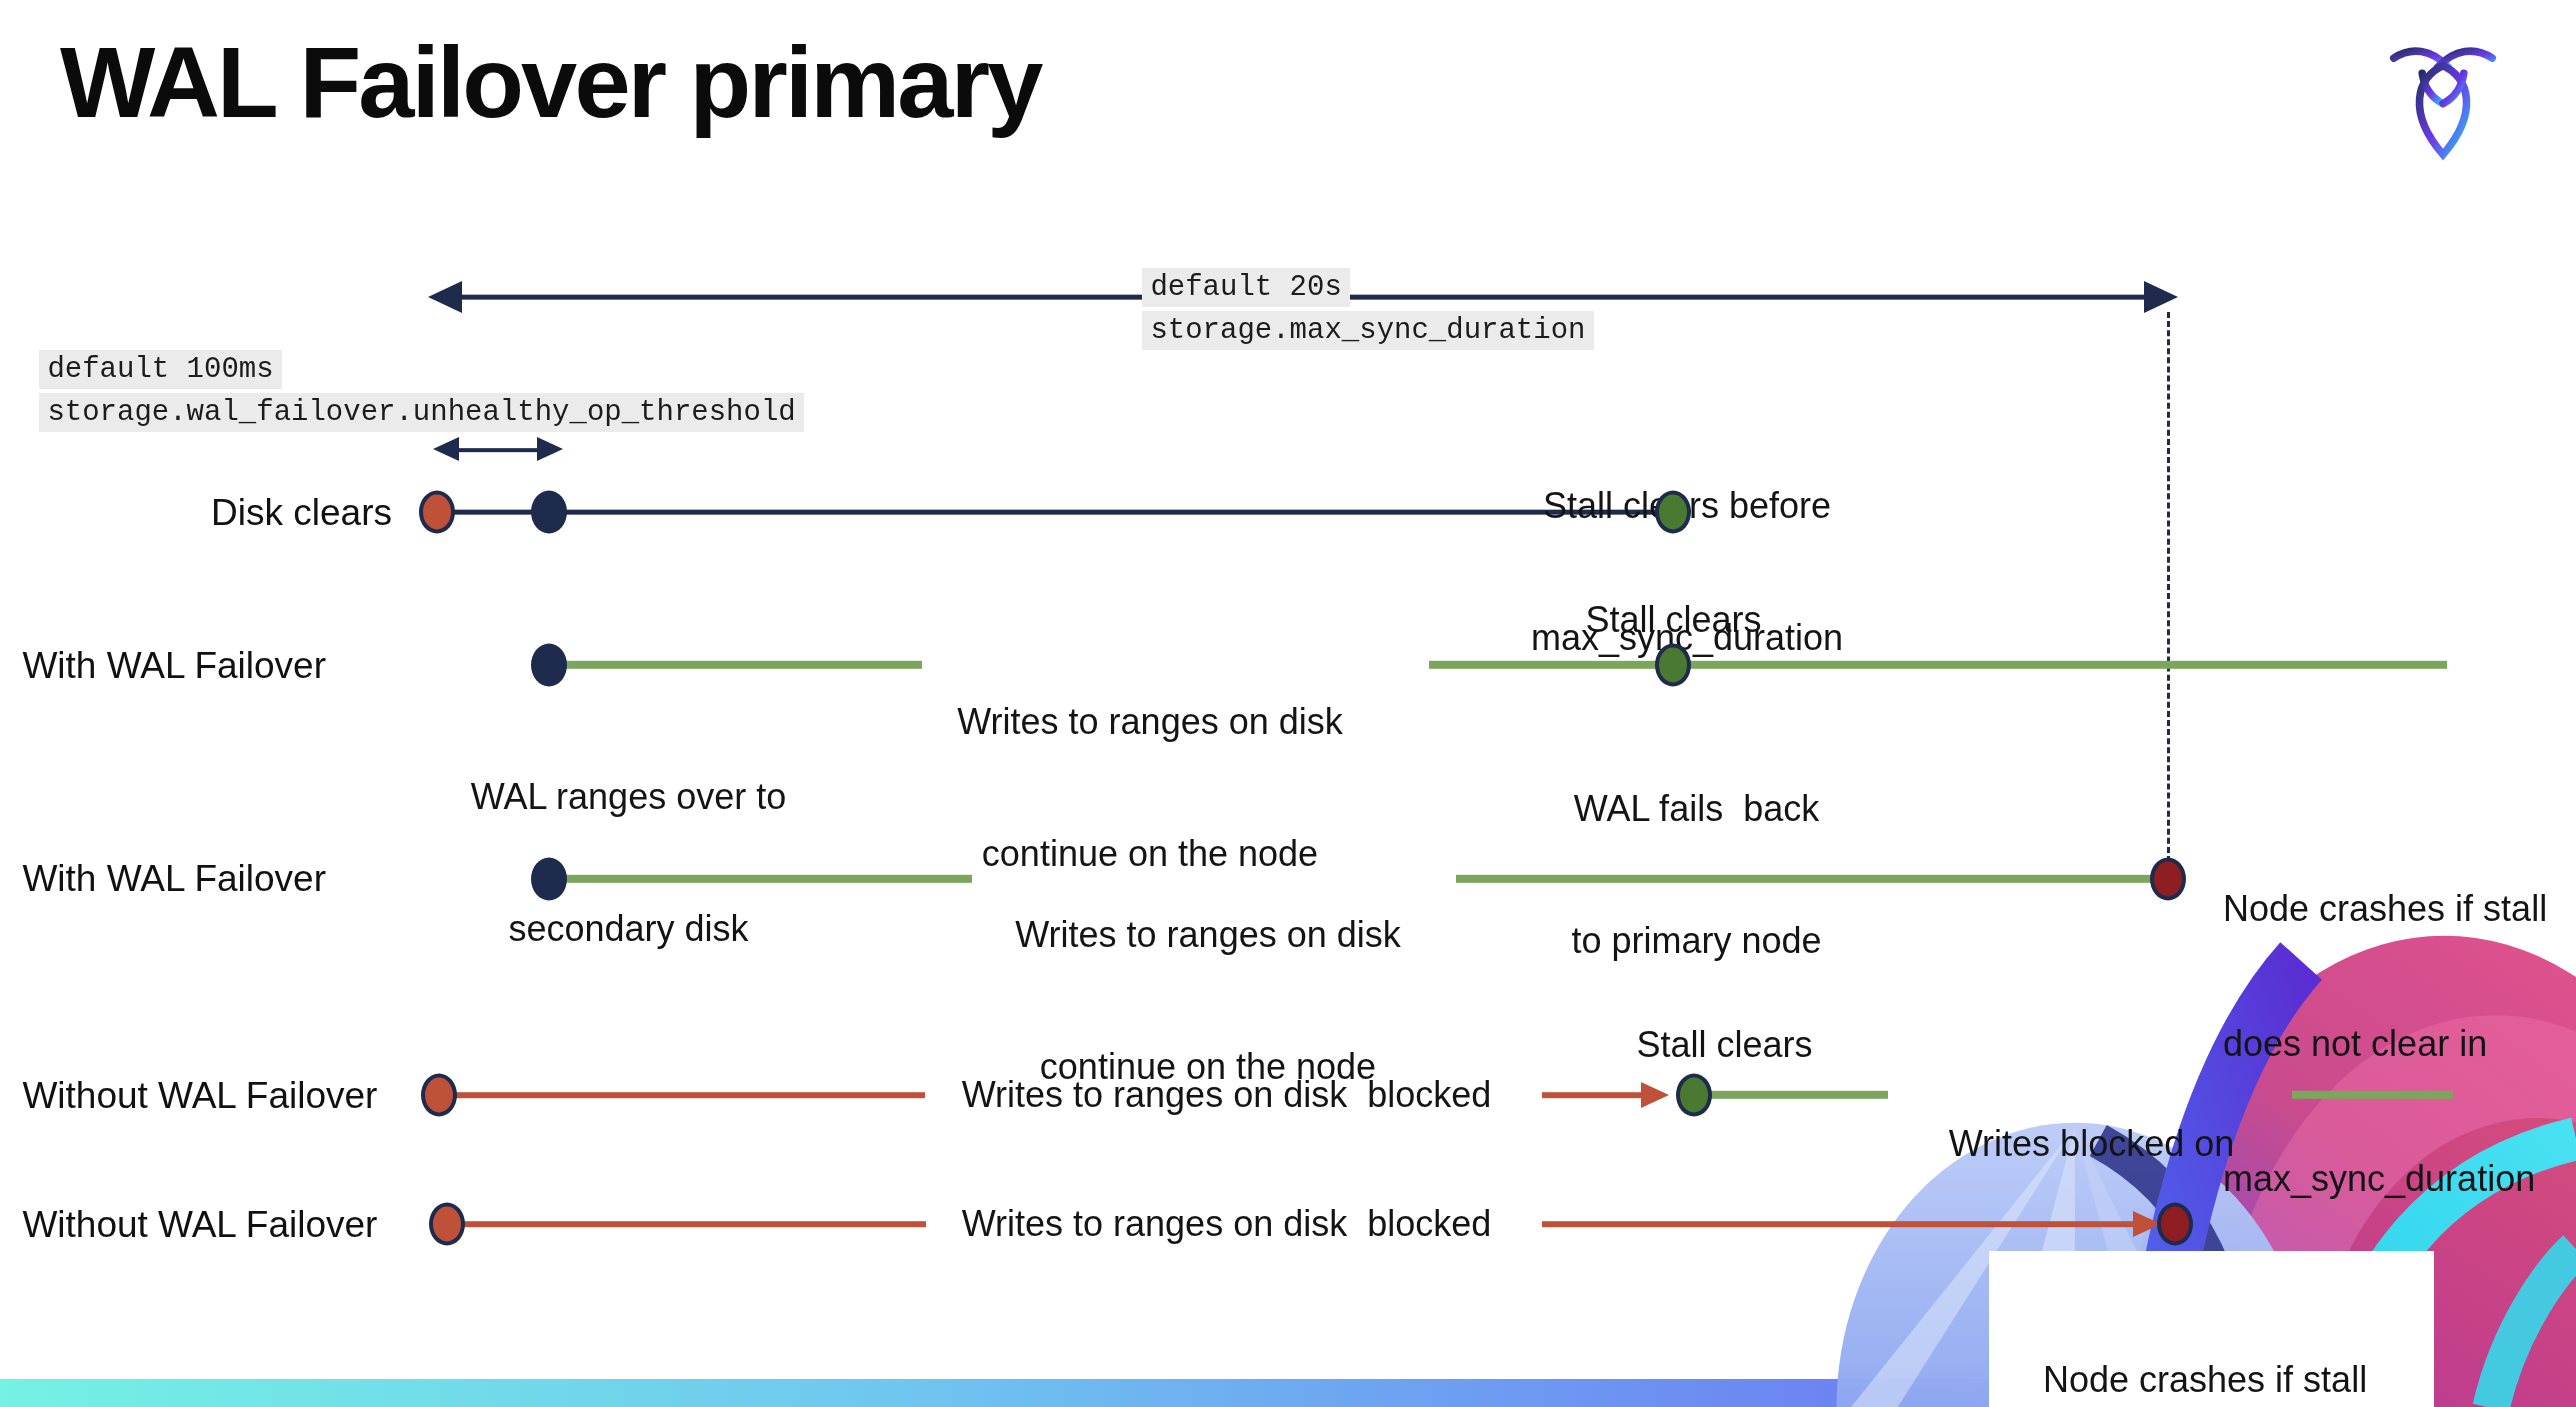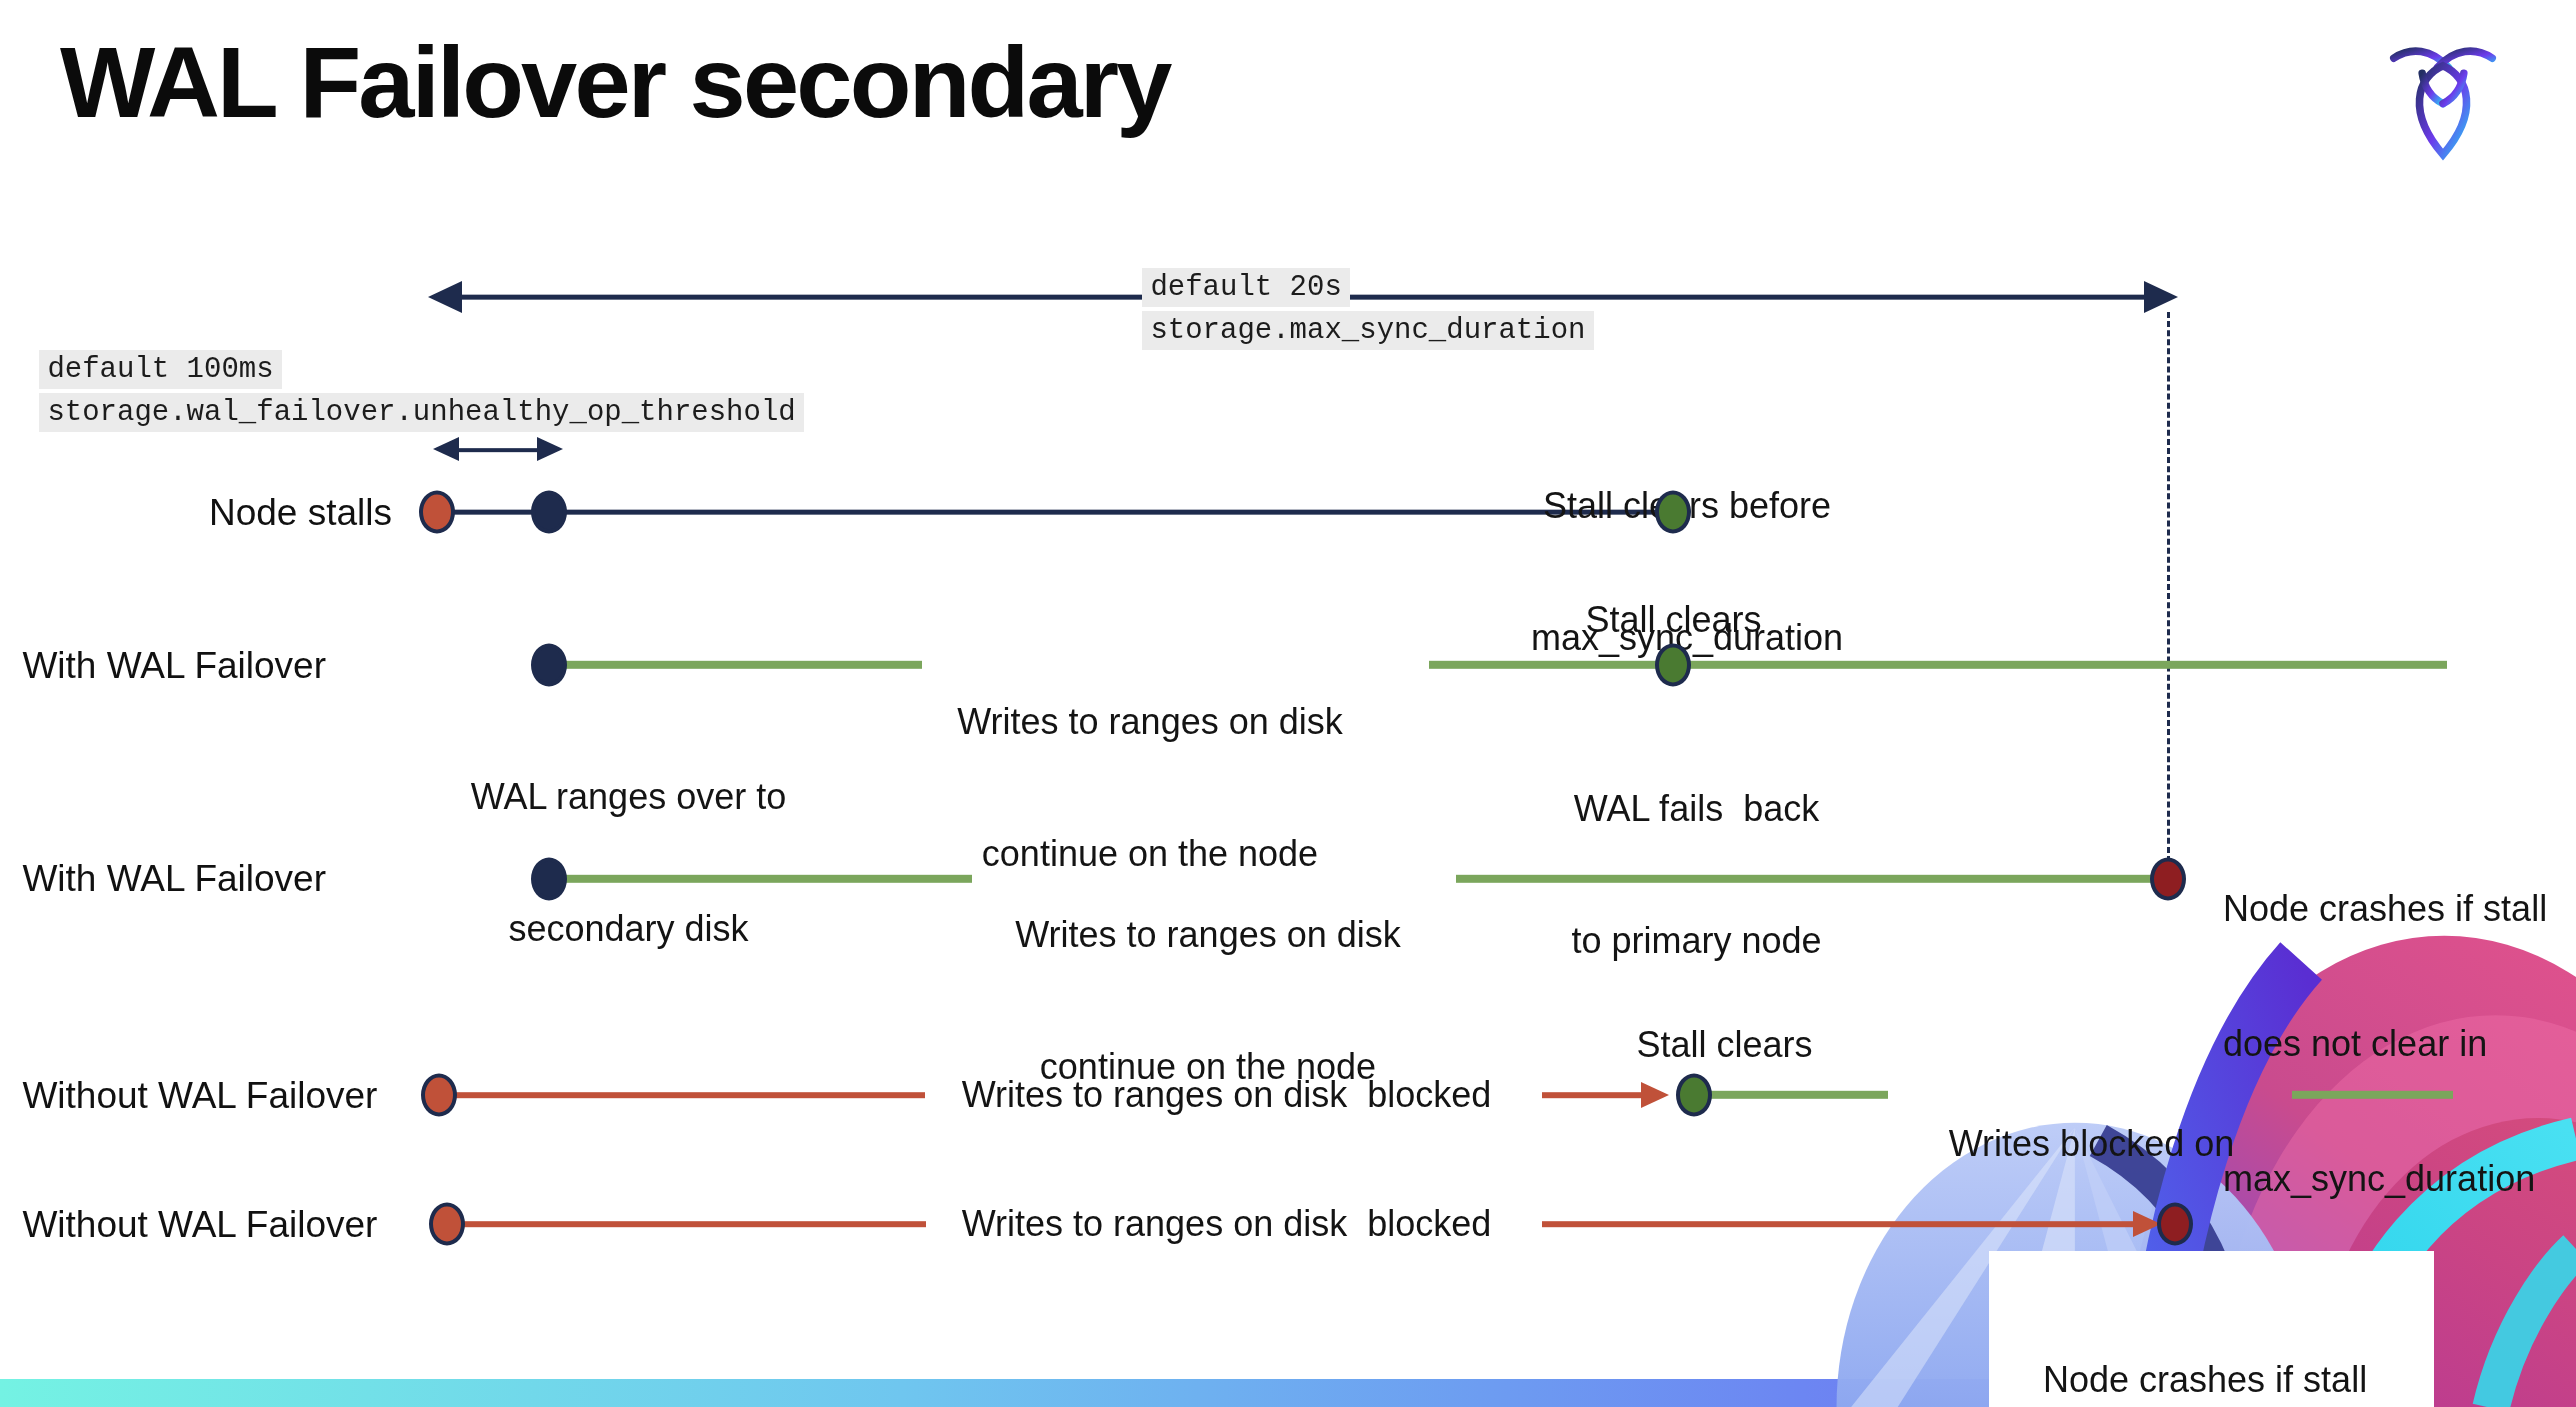--- a/index.html
+++ b/index.html
@@ -75,21 +75,21 @@
     <path d="M 370,226 L 130,526 L 180,526 Z" fill="#e2e9fc" opacity="0.5"></path>
     <path d="M 370,226 L 290,526 L 370,526 Z" fill="#d4defa" opacity="0.7"></path>
     <path d="M 370,226 L 450,526 L 520,526 Z" fill="#c4d2f8" opacity="0.6"></path>
     <path d="M 545,526 C 540,400 505,300 395,240" stroke="#383e91" stroke-width="38" fill="none" opacity="0.95"></path>
     <path d="M 452,526 C 468,340 520,150 612,48" stroke="url(#gRibbon)" stroke-width="60" fill="none"></path>
     <path d="M 648,526 C 672,380 760,272 906,238" stroke="url(#gCyan)" stroke-width="46" fill="none"></path>
     <path d="M 815,526 C 835,440 880,380 906,356" stroke="#35d8ea" stroke-width="40" fill="none" opacity="0.9"></path>
     <path d="M 298,526 C 300,480 306,452 318,430" stroke="#3fe2ee" stroke-width="26" fill="none" opacity="0.9"></path>
   </svg>
 
-  <div class="abs title" style="left:60px;top:32px;">WAL Failover secondary</div>
+  <div class="abs title" style="left:60px;top:32px;">WAL Failover primary</div>
 
   <svg class="abs" style="left:2385px;top:43px;" width="116" height="123" viewBox="0 0 120 130">
     <defs>
       <linearGradient id="gLogo" x1="0" y1="0" x2="1" y2="1">
         <stop offset="0" stop-color="#232f63"></stop>
           <stop offset="0.55" stop-color="#6c3beb"></stop>
         <stop offset="0.85" stop-color="#3d9bf2"></stop>
           <stop offset="1" stop-color="#41e0f0"></stop>
       </linearGradient>
     </defs>
@@ -114,21 +114,21 @@
   <div class="abs code-label" style="left:39px;top:350px;">
     <span class="mono">default 100ms</span>
     <span class="mono">storage.wal_failover.unhealthy_op_threshold</span>
   </div>
   <div class="abs hline navy-line" style="left:456px;top:450px;width:86px;height:3.7px;"></div>
   <div class="abs tri tri-left-sm" style="left:433px;top:437px;"></div>
   <div class="abs tri tri-right-sm" style="left:537px;top:437px;"></div>
 
   <div class="abs dashed-v" style="left:2167px;top:312px;height:550px;"></div>
 
-  <div class="abs row-label right" style="left:140px;top:489px;width:252px;">Node stalls</div>
+  <div class="abs row-label right" style="left:140px;top:489px;width:252px;">Disk clears</div>
   <div class="abs hline navy-line" style="left:437px;top:512px;width:1236px;"></div>
   <div class="abs lbl center" style="left:1486px;top:396px;width:402px;">
     <div>Stall clears before</div>
     <div>max_sync_duration</div>
   </div>
   <div class="abs dot dot-red" style="left:437px;top:512px;"></div>
   <div class="abs dot dot-navy" style="left:549px;top:512px;"></div>
   <div class="abs dot dot-green" style="left:1673px;top:512px;"></div>
 
   <div class="abs row-label" style="left:22.4px;top:642px;">With WAL Failover</div>

